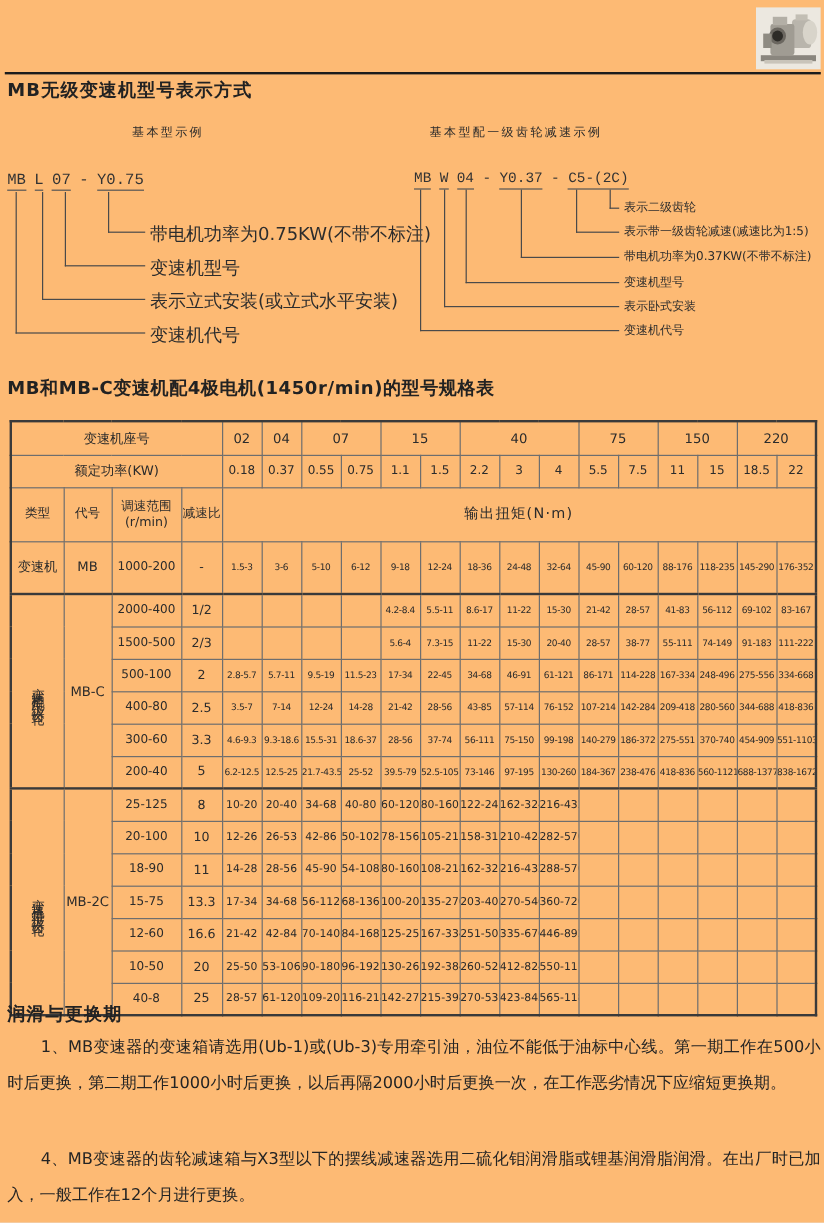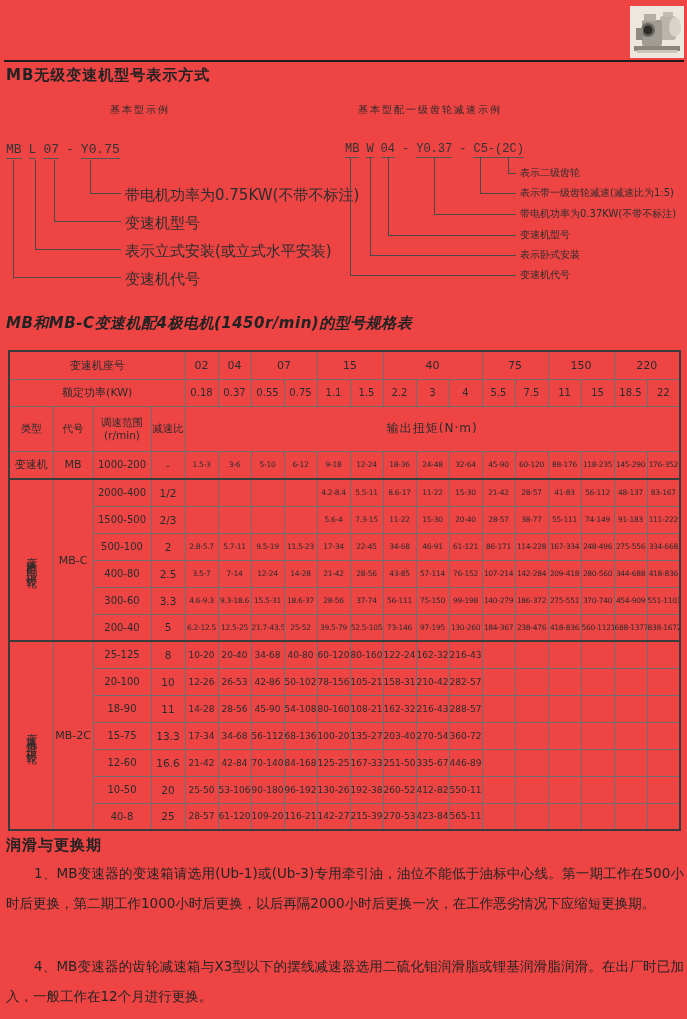--- a/index.html
+++ b/index.html
@@ -1,49 +1,49 @@
 <!DOCTYPE html>
 <html><head>
 <meta charset="utf-8">
 <style>
   html,body{margin:0;padding:0;background:#e8e8e8;}
   .page{
     position:relative;width:687px;height:1019px;margin:0 auto;
-    background:#ef4444;color:#222;
+    background:#fdba74;color:#222;
     font-family:"DejaVu Sans","Liberation Sans",sans-serif;
     overflow:hidden;
   }
   
   .photo{position:absolute;left:630px;top:6px;width:54px;height:52px;}
   .toprule{position:absolute;left:4px;top:60px;width:680px;height:0;border-top:2px solid #1c1c1c;}
   .h-main{position:absolute;left:6px;top:66px;font-size:15px;font-weight:bold;letter-spacing:1px;}
   .subhead{position:absolute;top:103px;font-size:10px;letter-spacing:2px;color:#2a2a2a;}
   .subhead.l{left:110px;}
   .subhead.r{left:358px;}
   .code{position:absolute;top:142px;font-family:Liberation Mono, monospace;color:#333;white-space:nowrap;}
   .code.l{left:6px;font-size:13px;}
   .code.r{left:345px;font-size:12px;}
   .code span{margin-right:7px;}
   .code span.u{border-bottom:1px solid #555;padding-bottom:1px;}
   .conn{position:absolute;border-left:1px solid #4a4a4a;border-bottom:1px solid #4a4a4a;}
   .annot{position:absolute;font-size:15px;color:#2d2d2d;white-space:nowrap;}
   .annot.rr{font-size:10px;}
   
-  .h-table{position:absolute;left:6px;top:314px;font-size:15px;font-weight:bold;letter-spacing:0.5px;font-style:italic;}
+  .h-table{position:absolute;left:6px;top:314px;font-size:15px;font-weight:bold;letter-spacing:0.5px;}
   table.spec{
     position:absolute;left:8px;top:350px;width:672px;
     border-collapse:collapse;table-layout:fixed;
     border:2px solid #3a3a3a;
   }
   table.spec th,table.spec td{
     border:1px solid #6e6e6e;padding:0;text-align:center;vertical-align:middle;
     color:#2b2b2b;font-weight:normal;overflow:hidden;
   }
   tr.hr1{height:28px;margin-left:16px;} tr.hr2{height:27px;} tr.hr3{height:45px;}
-  tr.r-mb{height:28px;} tr.r-g1{height:27px;} tr.r-g2{height:27px;}
+  tr.r-mb{height:44px;} tr.r-g1{height:27px;} tr.r-g2{height:27px;}
   th.lbl{font-size:11px;}
   th.frame{font-size:11px;}
   th.pw{font-size:10px;}
   th.small{font-size:10.5px;line-height:1.15;}
   th.torque{font-size:12px;letter-spacing:1px;}
   td.val{font-size:7.5px;letter-spacing:-0.3px;white-space:nowrap;}
   td.val.big{font-size:9px;letter-spacing:0;}
   td.range{font-size:10px;margin-top:43px;}
   td.ratio{font-size:10.5px;}
   td.typeh{font-size:11px;}
@@ -214,21 +214,21 @@
           <td class="val"></td>
           <td class="val">4.2-8.4</td>
           <td class="val">5.5-11</td>
           <td class="val">8.6-17</td>
           <td class="val">11-22</td>
           <td class="val">15-30</td>
           <td class="val">21-42</td>
           <td class="val">28-57</td>
           <td class="val">41-83</td>
           <td class="val">56-112</td>
-          <td class="val">48-137</td>
+          <td class="val">69-102</td>
           <td class="val">83-167</td>
         </tr>
         <tr class="r-g1">
           <td class="range">1500-500</td>
           <td class="ratio">2/3</td>
           <td class="val"></td>
           <td class="val"></td>
           <td class="val"></td>
           <td class="val"></td>
           <td class="val">5.6-4</td>

